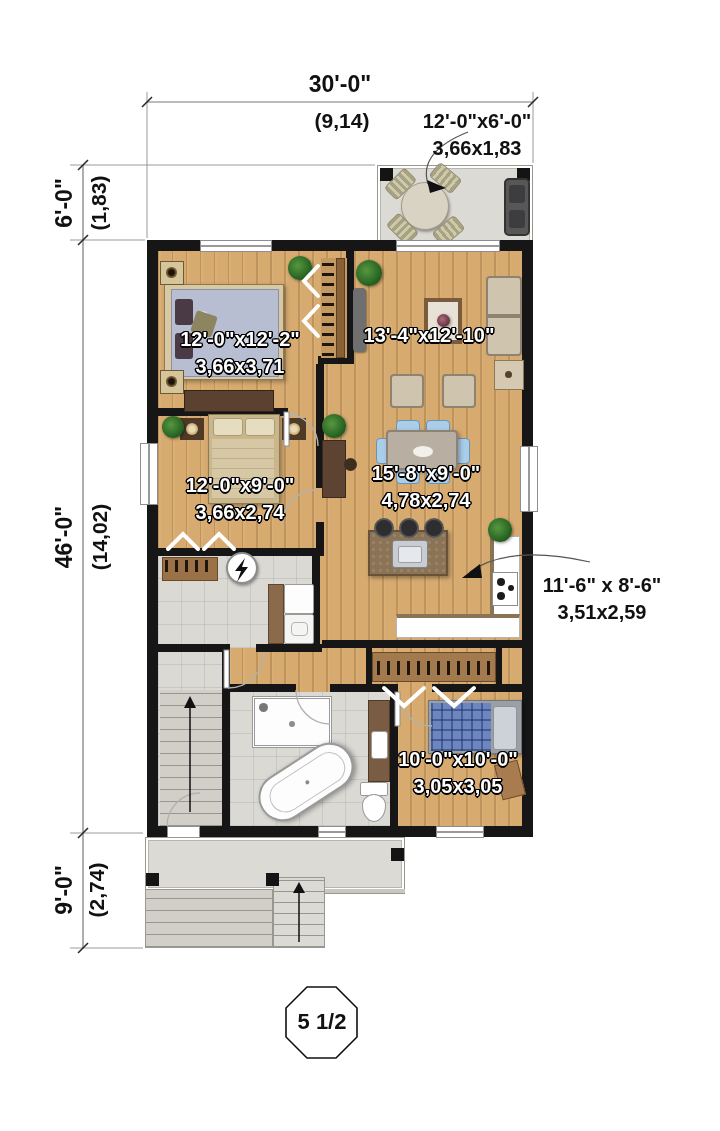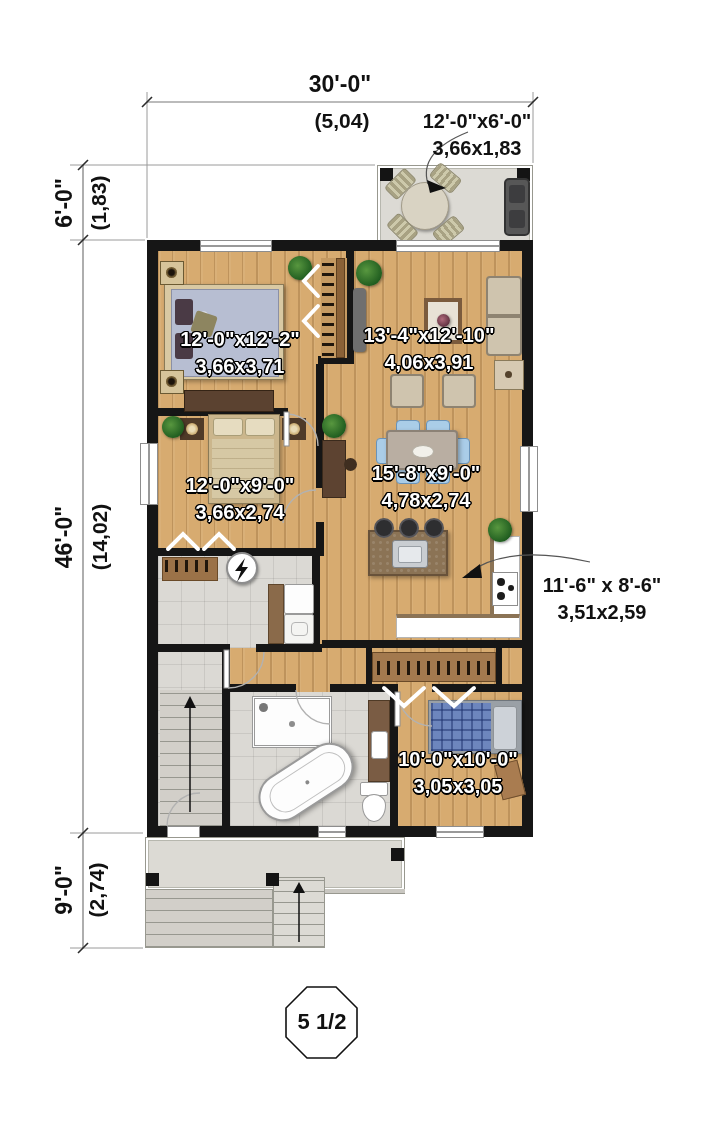--- a/index.html
+++ b/index.html
@@ -261,21 +261,21 @@
     <line x1="190" y1="812" x2="190" y2="706" stroke="#111" stroke-width="1.5"></line>
     <polygon points="190,696 184,708 196,708" fill="#111"></polygon>
 
     <line x1="299" y1="942" x2="299" y2="892" stroke="#111" stroke-width="1.5"></line>
     <polygon points="299,882 293,893 305,893" fill="#111"></polygon>
 
     <polygon points="357,1037 336,1058 307,1058 286,1037 286,1008 307,987 336,987 357,1008" fill="#fff" stroke="#111" stroke-width="1.6"></polygon>
   </svg>
 
   <div class="dim" style="left:340px;top:84px;">30'-0"</div>
-  <div class="dim metric" style="left:342px;top:121px;">(5,04)</div>
+  <div class="dim metric" style="left:342px;top:121px;">(9,14)</div>
 
   <div class="dim dim-rot" style="left:64px;top:203px;">6'-0"</div>
   <div class="dim dim-rot metric" style="left:99px;top:203px;">(1,83)</div>
 
   <div class="dim dim-rot" style="left:64px;top:537px;">46'-0"</div>
   <div class="dim dim-rot metric" style="left:100px;top:537px;">(14,02)</div>
 
   <div class="dim dim-rot" style="left:64px;top:890px;">9'-0"</div>
   <div class="dim dim-rot metric" style="left:97px;top:890px;">(2,74)</div>
 
@@ -284,21 +284,20 @@
     <div>3,66x1,83</div>
   </div>
 
   <div class="room-label" style="left:240px;top:326px;">
     <div>12'-0"x12'-2"</div>
     <div>3,66x3,71</div>
   </div>
 
   <div class="room-label" style="left:429px;top:322px;">
     <div>13'-4"x12'-10"</div>
-    <div>4,06x3,91</div>
   </div>
 
   <div class="room-label" style="left:240px;top:472px;">
     <div>12'-0"x9'-0"</div>
     <div>3,66x2,74</div>
   </div>
 
   <div class="room-label" style="left:426px;top:460px;">
     <div>15'-8"x9'-0"</div>
     <div>4,78x2,74</div>

